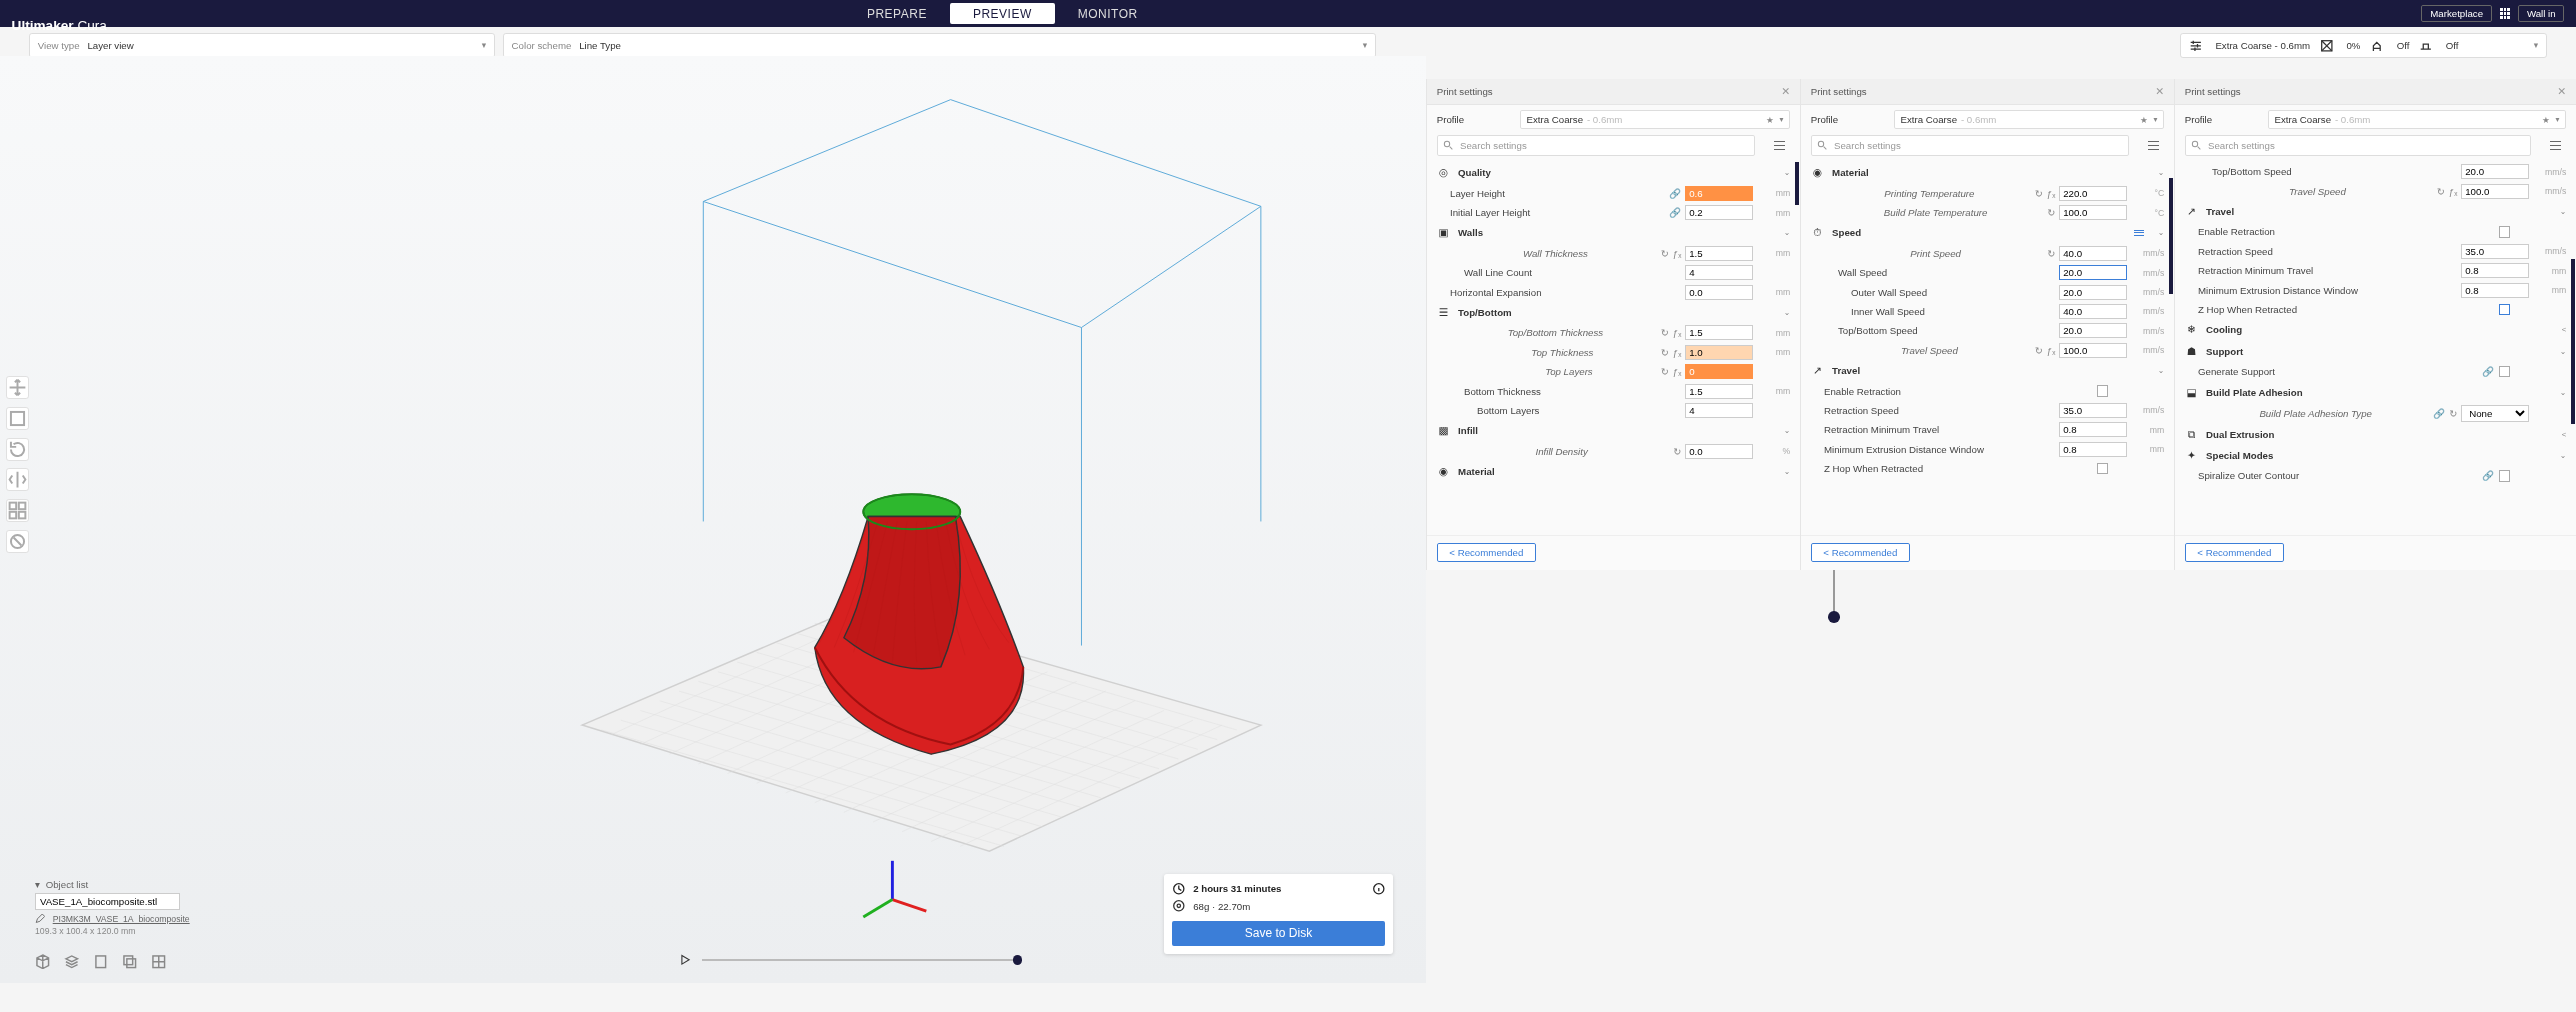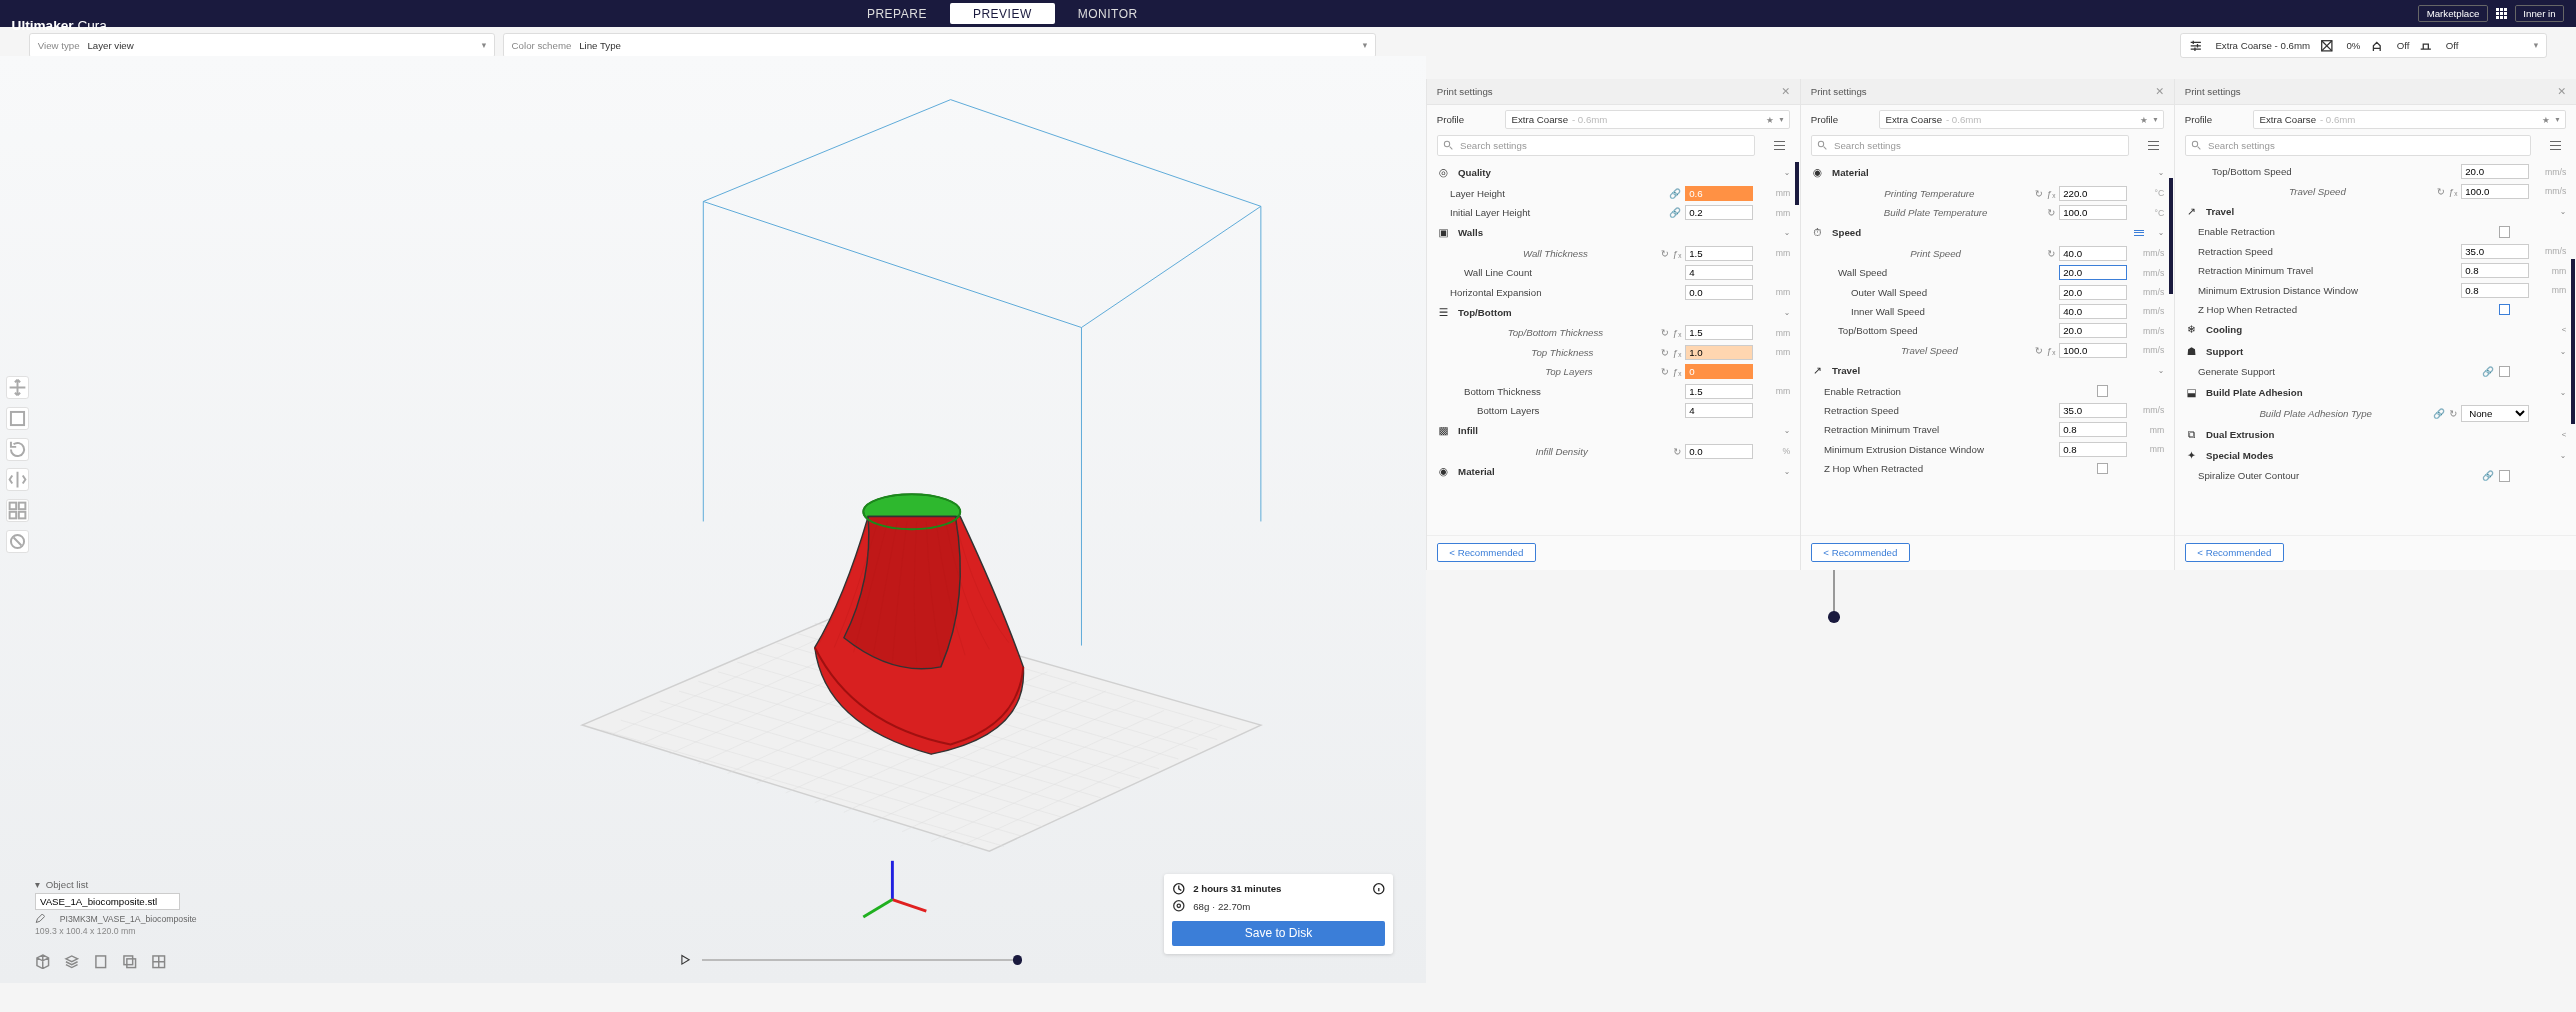--- a/index.html
+++ b/index.html
@@ -35,21 +35,21 @@
 
 .main { position: absolute; top: 56px; left: 0; right: 0; bottom: 0; }
 .viewport { position: absolute; left: 0; top: 0; width: 1426px; height: 927px; background: linear-gradient(#f8f9fa, #eceef0); }
 .sidebar-tools { position: absolute; left: 5.8px; top: 320px; display: flex; flex-direction: column; gap: 7.8px; }
 .tool { width: 23px; height: 23px; background: #fff; border: 1px solid #e0e0e0; border-radius: 2.9px; display: flex; align-items: center; justify-content: center; color: #aaa; }
 
 
 .obj-list { position: absolute; left: 35px; bottom: 47px; }
 .obj-header { display: flex; align-items: center; gap: 5.8px; color: #666; font-size: 9.7px; margin-bottom: 3.9px; }
 .obj-field { background: #fff; border: 1px solid #ccc; padding: 1.9px 3.9px; font-size: 9.7px; width: 145px; }
-.obj-meta { font-size: 8.7px; color: #666; margin-top: 3.9px; display:flex; align-items:center; gap:15px;}
+.obj-meta { font-size: 8.7px; color: #666; margin-top: 3.9px; display:flex; align-items:center; gap:8px;text-decoration:underline;}
 .obj-dims { font-size: 8.7px; color: #888; margin-top: 1.9px; }
 .obj-icons { position: absolute; left: 35px; bottom: 13.6px; display: flex; gap: 13.6px; color: #888; }
 
 
 .slice-card { position: absolute; right: 33px; bottom: 29px; width: 229px; background: #fff; border-radius: 2.9px; box-shadow: 0 1px 3.9px rgba(0,0,0,0.15); padding: 7.8px 7.8px; }
 .slice-row { display: flex; align-items: center; gap: 7.8px; font-size: 9.7px; margin-bottom: 3.9px; }
 .slice-row.time { font-weight: 600; color: #222; }
 .slice-row svg { width: 13.6px; height: 13.6px; }
 .slice-info { margin-left: auto; }
 .save-btn { background: #3b7ed8; color: #fff; border: none; padding: 5.8px; width: 100%; font-size: 12px; border-radius: 1.9px; margin-top: 3.9px; }
@@ -61,21 +61,21 @@
 
 
 .layer-slider { position: absolute; left: 1833px; top: 475px; width: 1.9px; height: 87px; background: #999; }
 .layer-slider::after { content:''; position:absolute; left:-4.8px; bottom:-4.8px; width:11.6px; height:11.6px; border-radius:50%; background:#1a1a3e; }
 
 
 .panels { position: absolute; left: 1426px; top: 23px; display: flex; }
 .panel { width: 374px; background: #fafafa; border-left: 1px solid #e5e5e5; position: relative; height: 491px; display:flex; flex-direction:column;}
 .panel-head { background: #f0f0f0; padding: 5.8px 9.7px; display: flex; align-items: center; font-size: 9.7px; color: #555; border-bottom: 1px solid #e5e5e5; }
 .panel-head .close { margin-left: auto; color: #999; font-size: 10.7px; }
-.profile-row { display: flex; align-items: center; padding: 5.8px 9.7px; gap: 8px; }
+.profile-row { display: flex; align-items: center; padding: 5.8px 9.7px; gap: 23px; }
 .profile-row .plabel { font-size: 9.7px; color: #333; width: 60px; }
 .profile-select { flex: 1; border: 1px solid #ddd; background: #fff; padding: 2.9px 5.8px; font-size: 9.7px; display: flex; align-items: center; border-radius:1.9px;}
 .profile-select .dim { color: #bbb; margin-left: 3.9px; }
 .profile-select .star { margin-left: auto; color: #888; font-size:8.7px;}
 .search-row { display: flex; padding: 0 9.7px 5.8px 9.7px; gap: 14px; }
 .search-box { flex: 1; border: 1px solid #ddd; background: #fff; padding: 2.9px 5.8px; font-size: 9.7px; display: flex; align-items: center; gap: 5.8px; color: #999; border-radius:1.9px;}
 .hamburger { width: 21.3px; height: 21.3px; display: flex; flex-direction: column; justify-content: center; gap: 2.9px; align-items: center; border-radius:1.9px;}
 .hamburger span { width: 11.6px; height: 1px; background: #666; }
 
 .settings-body { overflow: hidden; flex:1; position:relative; }
@@ -126,21 +126,21 @@
         <span></span>
         <span></span>
         <span></span>
         <span></span>
         <span></span>
         <span></span>
         <span></span>
         <span></span>
         <span></span>
       </div>
-    <button>Inner in</button>
+    <button>Wall in</button>
   </div>
 </div>
 
 <div class="toolbar-row">
   <div class="dropdown first">
     <span class="label">View type</span>
     <span class="value">Layer view</span>
     <span class="chev">▾</span>
   </div>
   <div class="dropdown second">

